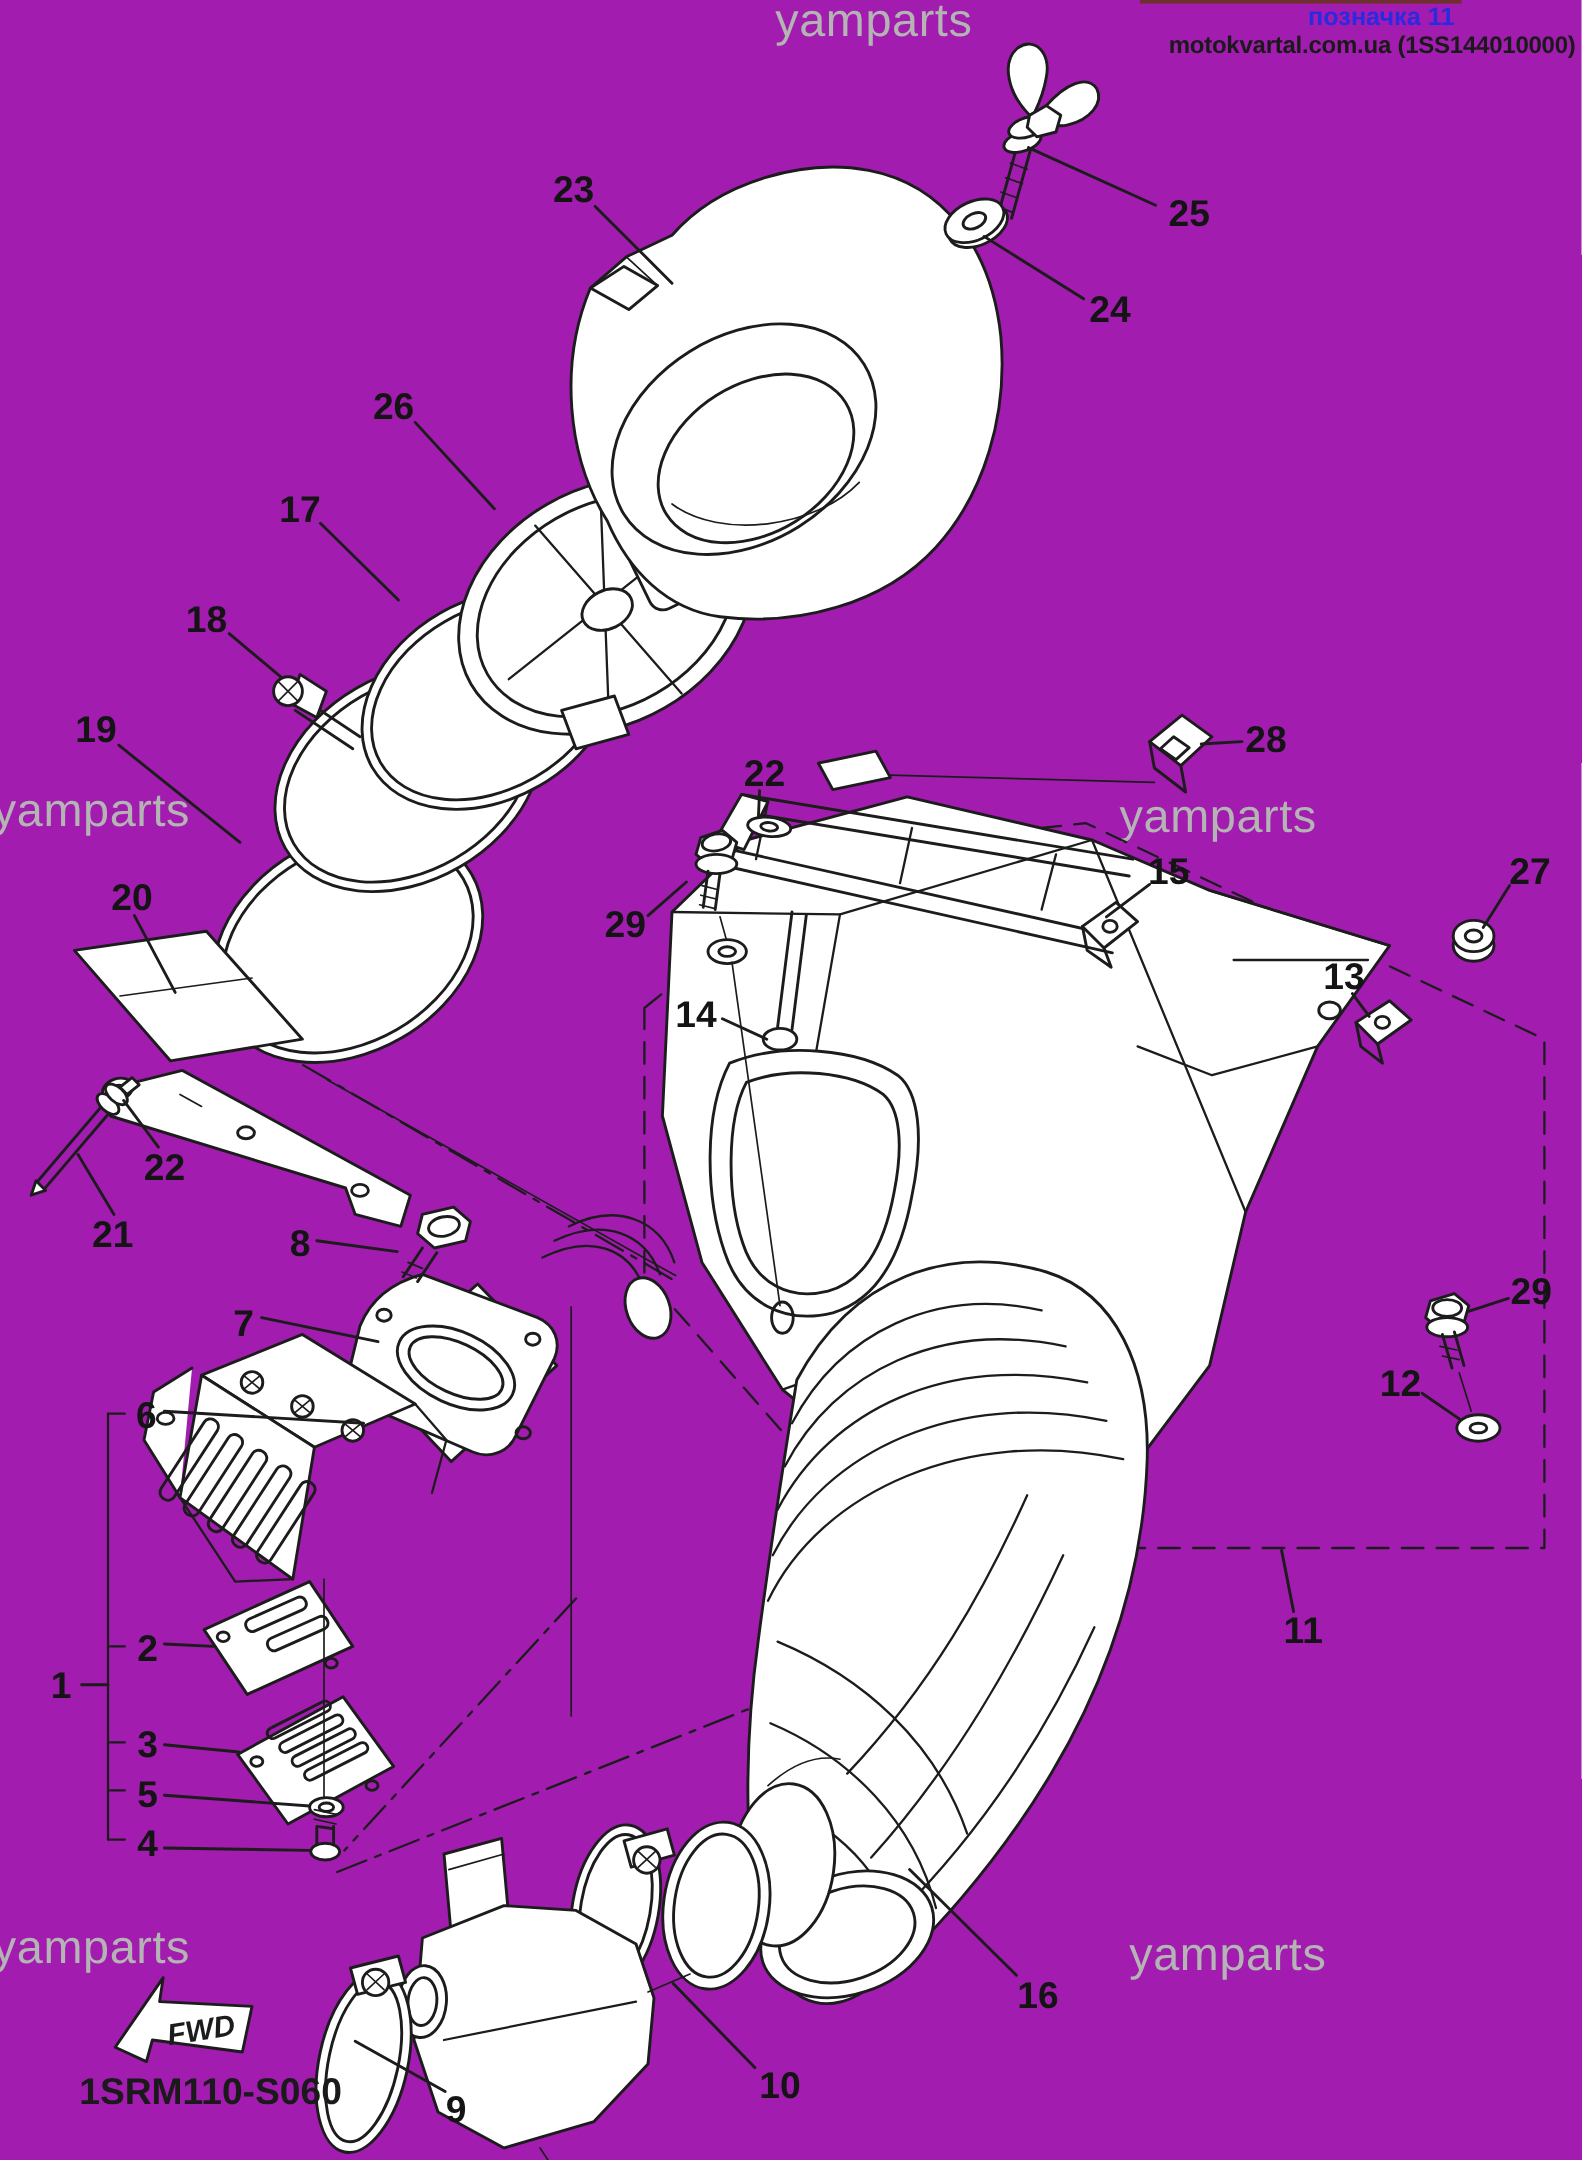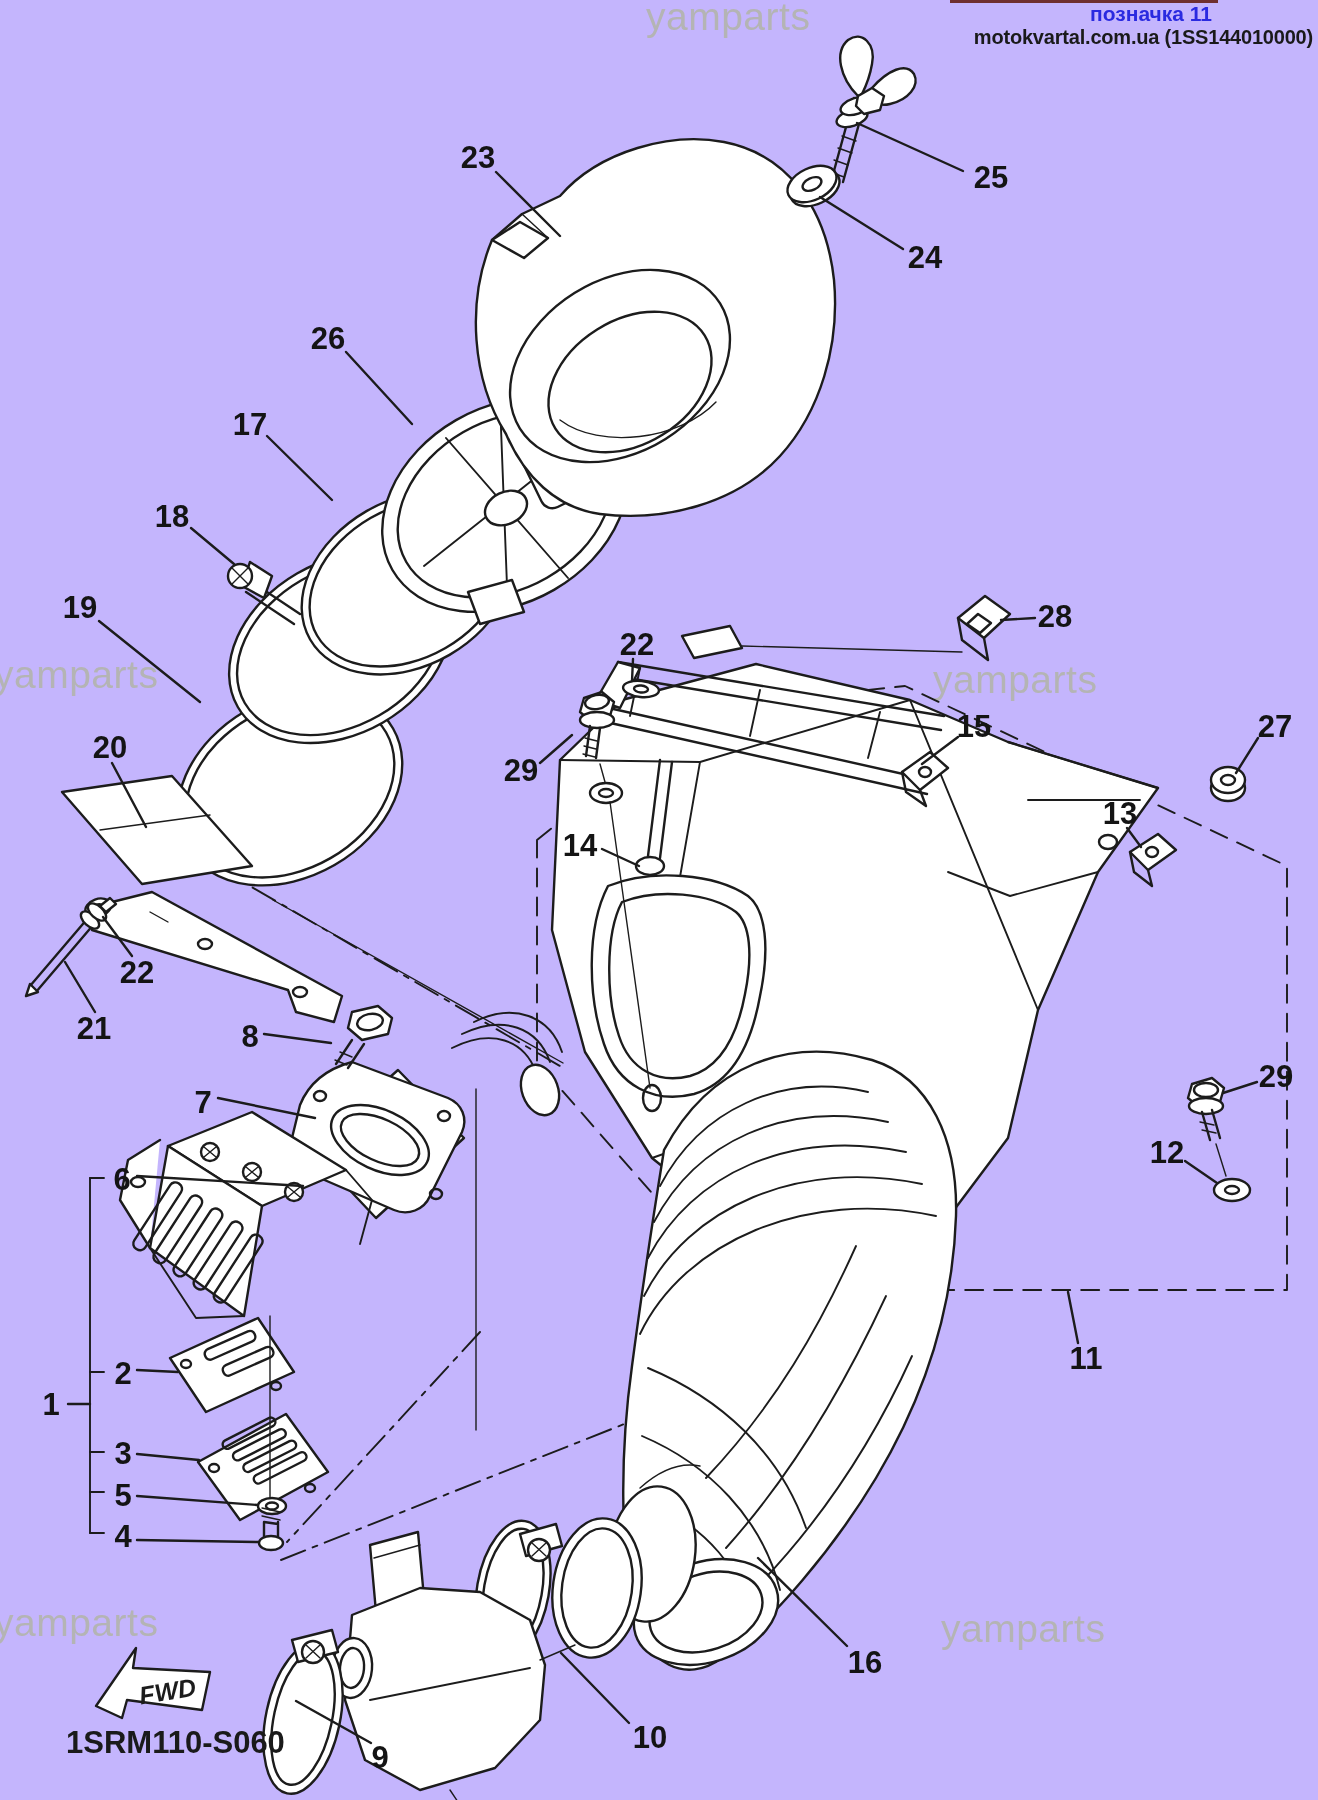--- a/index.html
+++ b/index.html
@@ -1,16 +1,16 @@
 <!DOCTYPE html>
 <html><head>
 <meta charset="utf-8">
 <style>
   html,body{margin:0;padding:0;background:#e8e8e8;}
-  .stage{position:relative;width:1318px;height:1800px;background:#c4b5fd;overflow:hidden;
+  .stage{position:relative;width:1318px;height:1800px;background:#a21caf;overflow:hidden;
          font-family:"Liberation Sans", sans-serif;}
   svg{position:absolute;left:0;top:0;}
   .art path,.art ellipse,.art circle,.art line,.art polyline,.art polygon,.art rect{
       fill:none;stroke:#1c1c1c;stroke-width:2.4;stroke-linecap:round;stroke-linejoin:round;}
   .art .fw{fill:#ffffff;}
   .art .thin{stroke-width:1.4;}
   .art .med{stroke-width:1.9;}
   .dashed{stroke-dasharray:18 11;}
   .dashdot{stroke-dasharray:26 8 5 8;}
   text{user-select:none;}

